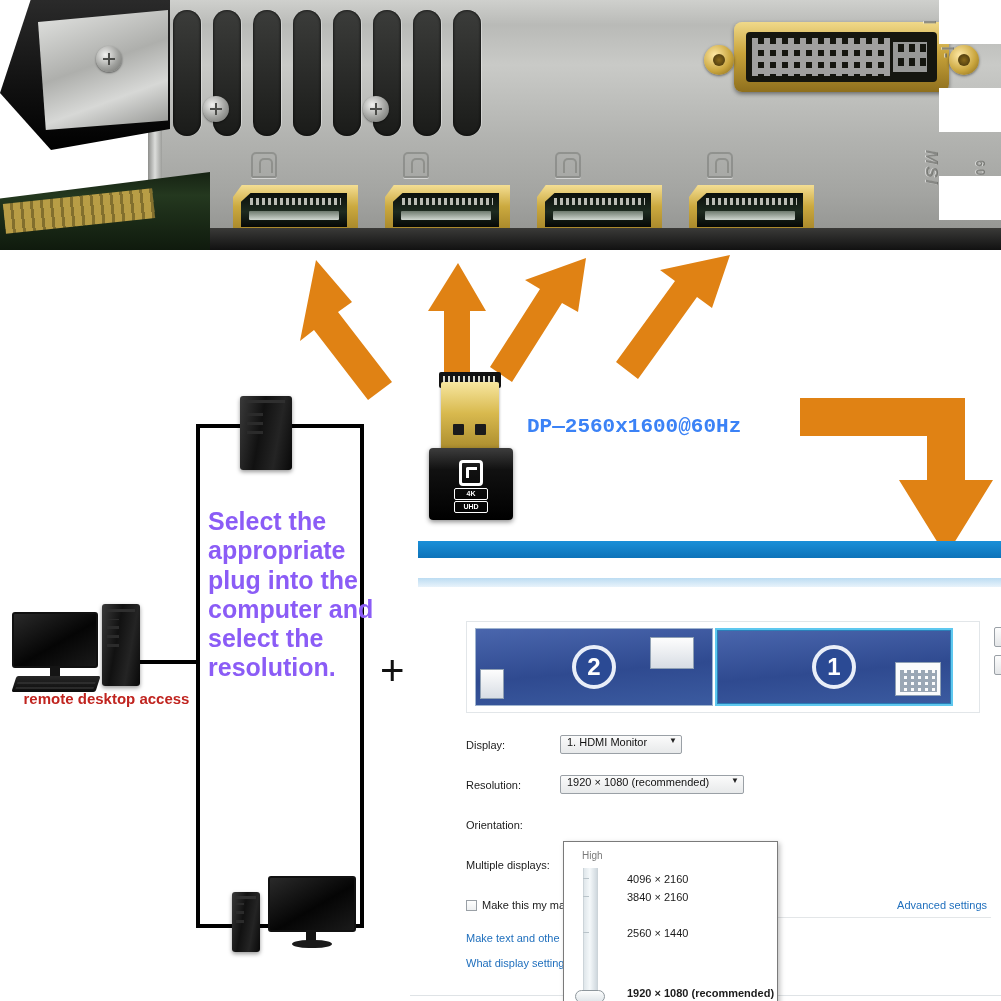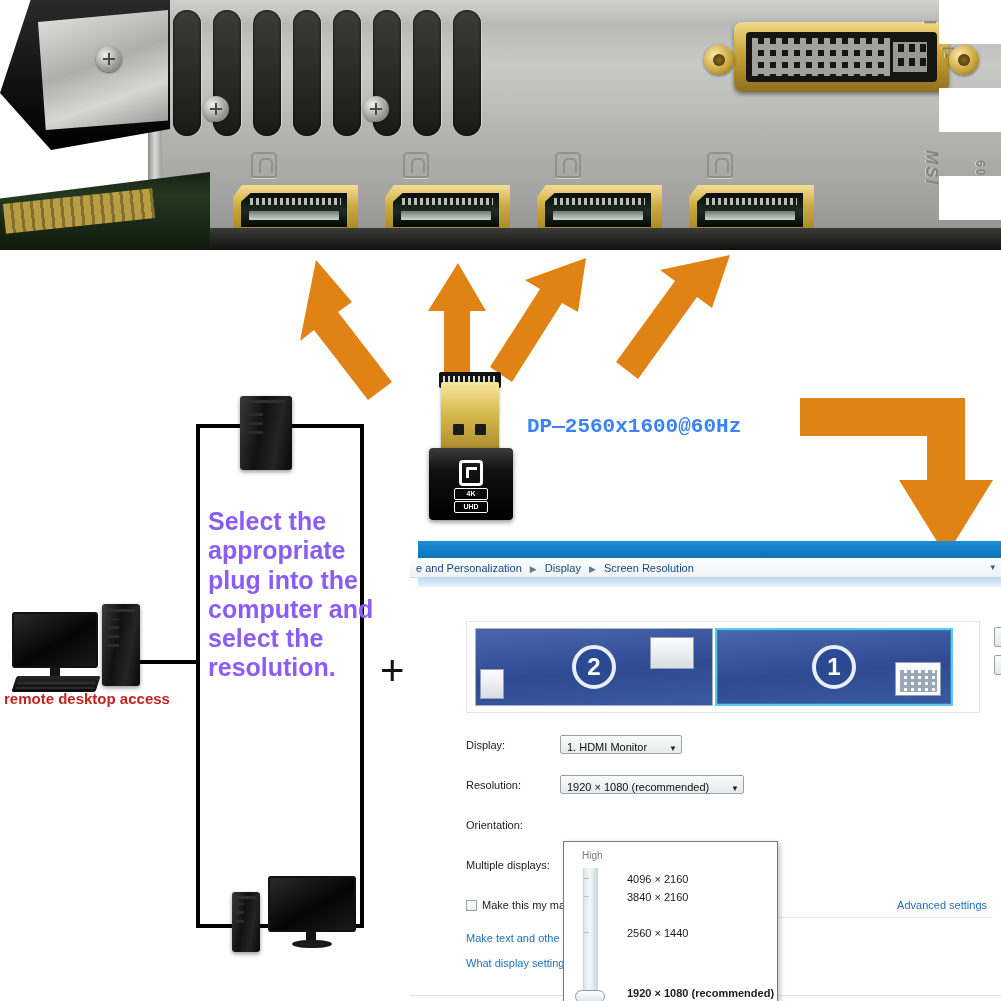--- a/index.html
+++ b/index.html
@@ -177,21 +177,21 @@
   .red-text{
     position:absolute; left:208px; top:507px; width:180px;
     color:#8b5cf6; font-size:25px; font-weight:700; line-height:1.17;
     font-family:"Liberation Sans", sans-serif;
   }
   .plus{
     position:absolute; left:380px; top:650px; font-size:42px; color:#111;
     font-weight:300; line-height:1; font-family:"Liberation Sans", sans-serif;
   }
   .rd-caption{
-    position:absolute; left:4px; top:690px; width:205px; text-align:left;
+    position:absolute; left:4px; top:690px; width:205px; text-align:center;
     color:#c0241f; font-size:15px; font-weight:700;
     font-family:"Liberation Sans", sans-serif;
   }
   
   .tower{ position:absolute; background:linear-gradient(100deg,#3a3a3a,#111 40%,#242424 70%,#080808);
           border-radius:3px; box-shadow:0 2px 4px rgba(0,0,0,.4); }
   .tower:before{content:"";position:absolute;left:12%;top:6%;width:74%;height:3px;background:#2f2f2f;}
   .tower:after{content:"";position:absolute;left:14%;top:18%;width:30%;height:34%;
                background:repeating-linear-gradient(0deg,#2b2b2b 0 3px,transparent 3px 9px);}
   .mon-screen{position:absolute;background:linear-gradient(150deg,#2a2a2a,#050505 55%,#1a1a1a);
@@ -250,21 +250,21 @@
     background-size:7px 6px;}
   .wbtn{
     position:absolute; width:62px; height:20px; font-size:10.5px; color:#1c1c1c;
     background:linear-gradient(180deg,#fdfdfd,#e4e6e8); border:1px solid #9aa0a6;
     border-radius:2px; display:flex; align-items:center; justify-content:center;
   }
   .wrow-label{ position:absolute; font-size:11px; color:#1b1b1b; }
   .combo{
     position:absolute; height:19px; background:linear-gradient(180deg,#fbfbfb,#e7e9ea);
     border:1px solid #9aa0a6; border-radius:2px; font-size:11px; color:#111;
-    display:flex; align-items:flex-end; padding-left:6px;
+    display:flex; align-items:flex-start; padding-left:6px;
   }
   .combo .cv{ flex:1; white-space:nowrap; }
   .combo .car{ width:16px; text-align:center; font-size:8px; color:#222; }
   .wlink{ position:absolute; font-size:11px; color:#1f6fbd; white-space:nowrap; }
   .chk{ position:absolute; width:11px; height:11px; border:1px solid #9aa0a6;
         background:linear-gradient(180deg,#fff,#eef0f1); }
   .hr{ position:absolute; height:1px; background:#e3e6e8; }
 
   
   .dd{
@@ -406,30 +406,20 @@
 
   <div class="tower" style="left:232px;top:892px;width:28px;height:60px;"></div>
   <div class="mon-screen" style="left:268px;top:876px;width:88px;height:56px;"></div>
   <div class="mon-stand" style="left:306px;top:930px;width:10px;height:12px;"></div>
   <div class="mon-base" style="left:292px;top:940px;width:40px;height:8px;"></div>
 
   <div class="win">
 
     <div class="win-titlebar"></div>
 
-    <div class="win-crumbbar">
-      <div class="crumb">
-        <span>e and Personalization</span>
-        <span class="sep">▶</span>
-        <span>Display</span>
-        <span class="sep">▶</span>
-        <span>Screen Resolution</span>
-      </div>
-      <div class="crumb-caret">▾</div>
-    </div>
 
     <div class="win-blueband"></div>
 
     <div class="win-body">
 
 
       <div class="mon-panel">
         <div class="mon-thumb" style="left:8px;width:238px;">
           <div class="mon-num">2</div>
           <div class="mini-win" style="right:18px;top:8px;width:44px;height:32px;"></div>

